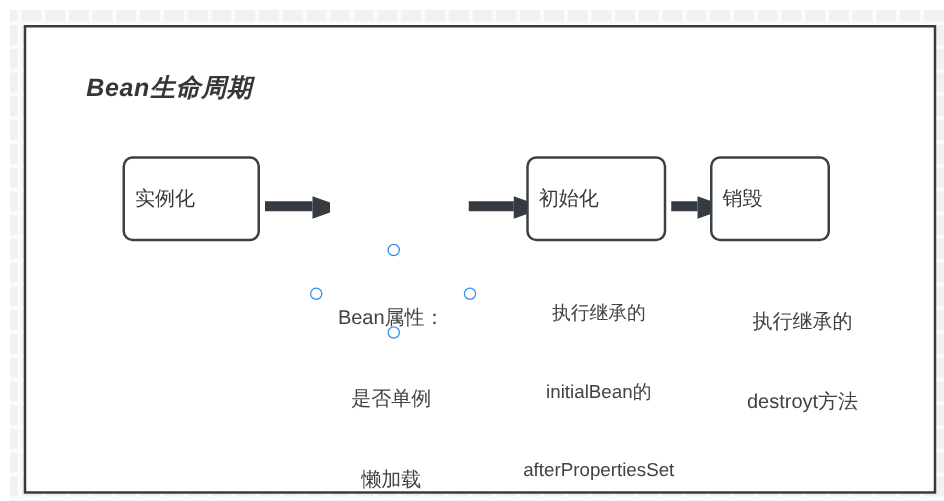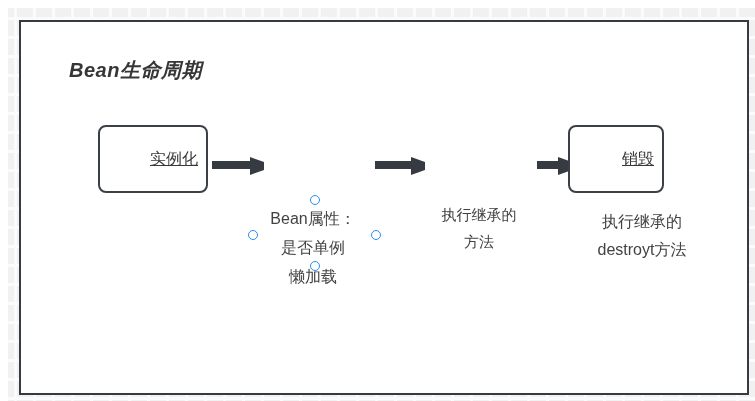--- a/index.html
+++ b/index.html
@@ -38,25 +38,24 @@
   }
   .flow-box {
     position: absolute;
     top: 117px;
     height: 68px;
     background: #ffffff;
     border: 2px solid #3b4046;
     border-radius: 8px;
     display: flex;
     align-items: center;
-    justify-content: flex-end;
+    justify-content: flex-start;
     font-size: 16px;
     color: #383838;
     white-space: nowrap;
-    text-decoration: underline;
   }
   .box-1 { left: 90px;  width: 110px; }
   .box-2 { left: 252px; width: 111px; }
   .box-3 { left: 413px; width: 112px; }
   .box-4 { left: 560px; width: 96px; }
 
   .arrow { position: absolute; }
   .arrow-shaft {
     position: absolute;
     top: 149px;
@@ -77,21 +76,21 @@
   .a2 .arrow-head  { left: 399px; }
   .a3 .arrow-shaft { left: 525px; width: 21px; }
   .a3 .arrow-head  { left: 546px; }
 
   .note {
     position: absolute;
     text-align: center;
     color: #424242;
     white-space: nowrap;
   }
-  .note > div { white-space: nowrap; }
+  .note > div { white-space: nowrap; margin-top: 36px; }
   .note-bean {
     left: 244px; top: 192px; width: 122px;
     font-size: 16px; line-height: 21px;
   }
   .note-init {
     left: 395px; top: 189px; width: 152px;
     font-size: 15px; line-height: 19px;
   }
   .note-destroy {
     left: 554px; top: 196px; width: 160px;
@@ -126,20 +125,23 @@
     <div class="arrow-shaft"></div>
     <div class="arrow-head"></div>
   </div>
 
 
   <div class="arrow a2">
     <div class="arrow-shaft"></div>
     <div class="arrow-head"></div>
   </div>
 
+  <div class="flow-box box-3">
+    <span>初始化</span>
+  </div>
 
   <div class="arrow a3">
     <div class="arrow-shaft"></div>
     <div class="arrow-head"></div>
   </div>
 
   <div class="flow-box box-4">
     <span>销毁</span>
   </div>
 
@@ -149,20 +151,22 @@
     <div>懒加载</div>
   </div>
 
   <div class="handle handle-top"></div>
   <div class="handle handle-left"></div>
   <div class="handle handle-right"></div>
   <div class="handle handle-bottom"></div>
 
   <div class="note note-init">
     <div>执行继承的</div>
+    <div>initialBean的</div>
+    <div>afterPropertiesSet</div>
     <div>方法</div>
   </div>
 
   <div class="note note-destroy">
     <div>执行继承的</div>
     <div>destroyt方法</div>
   </div>
 
 </div>
 

